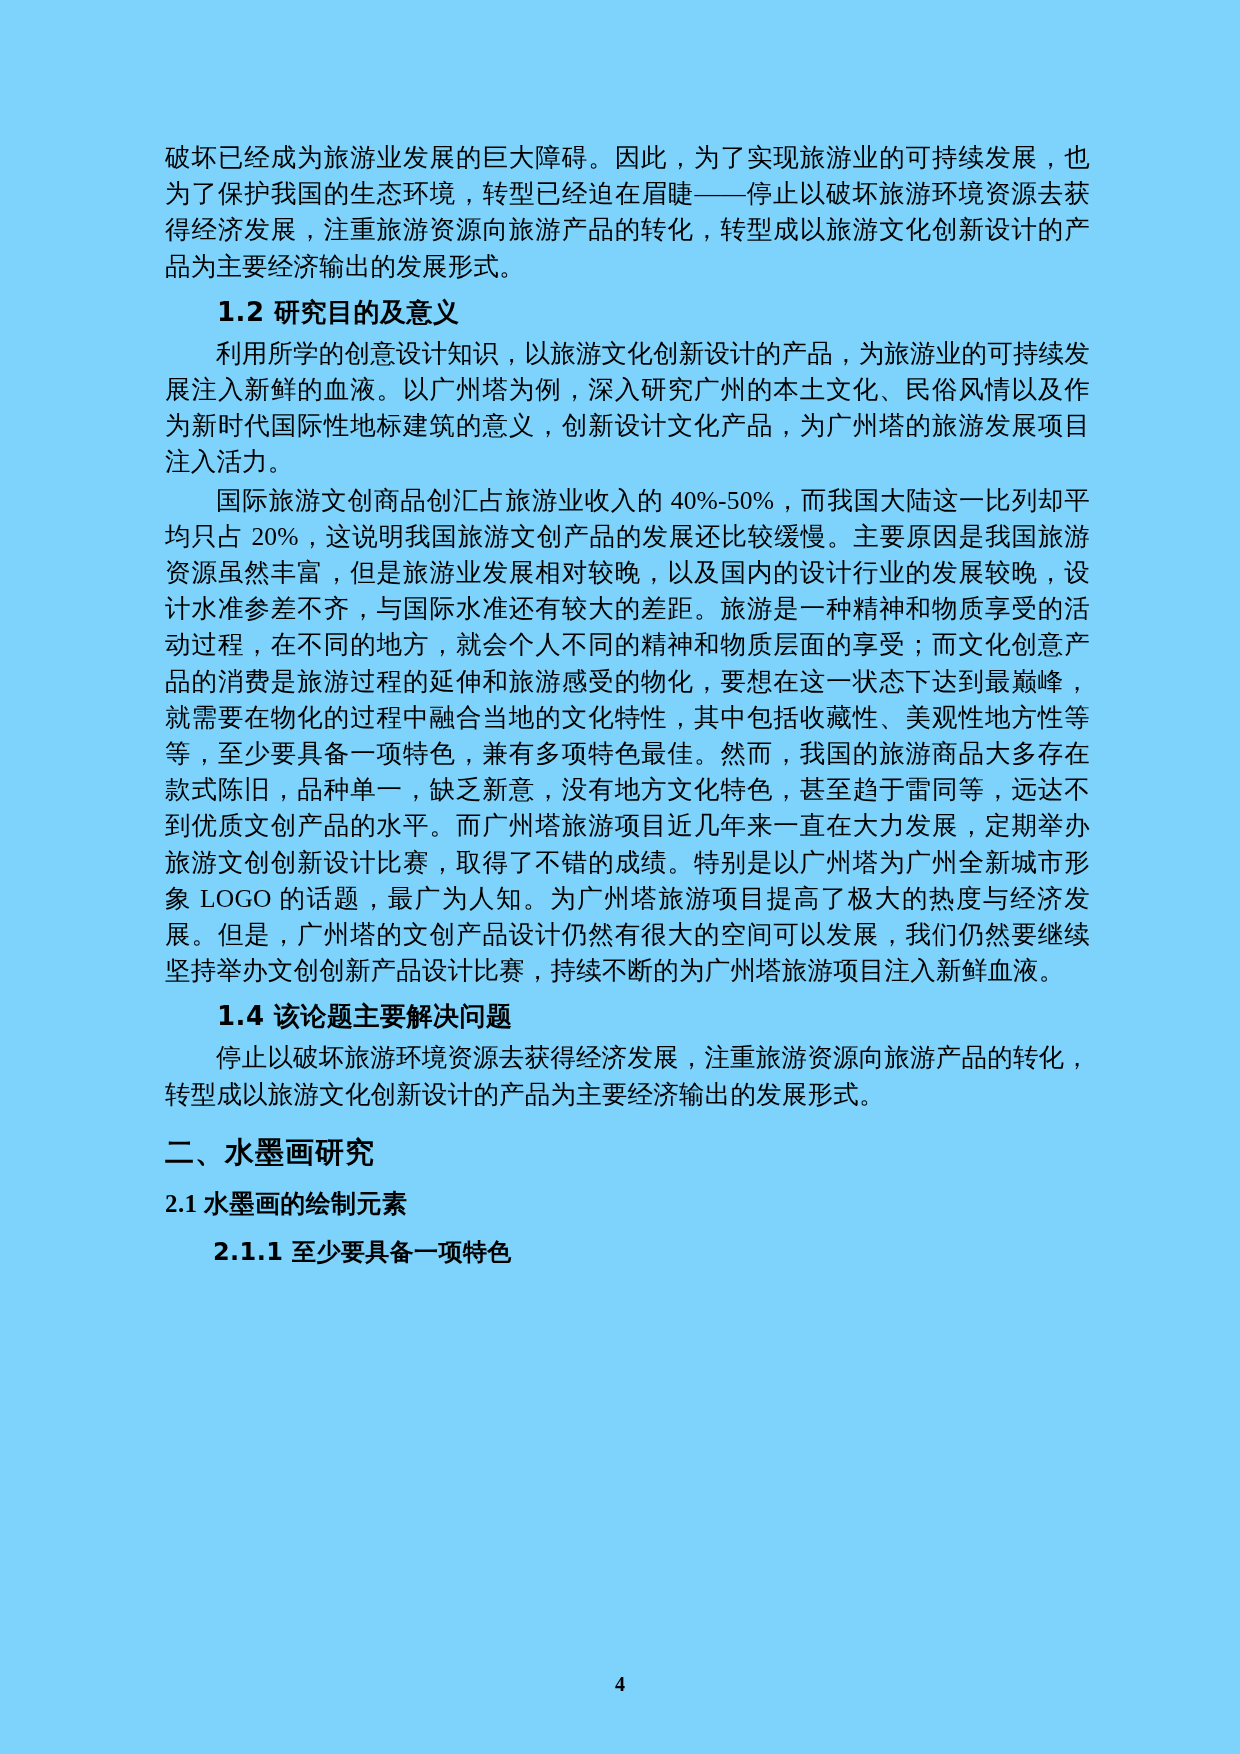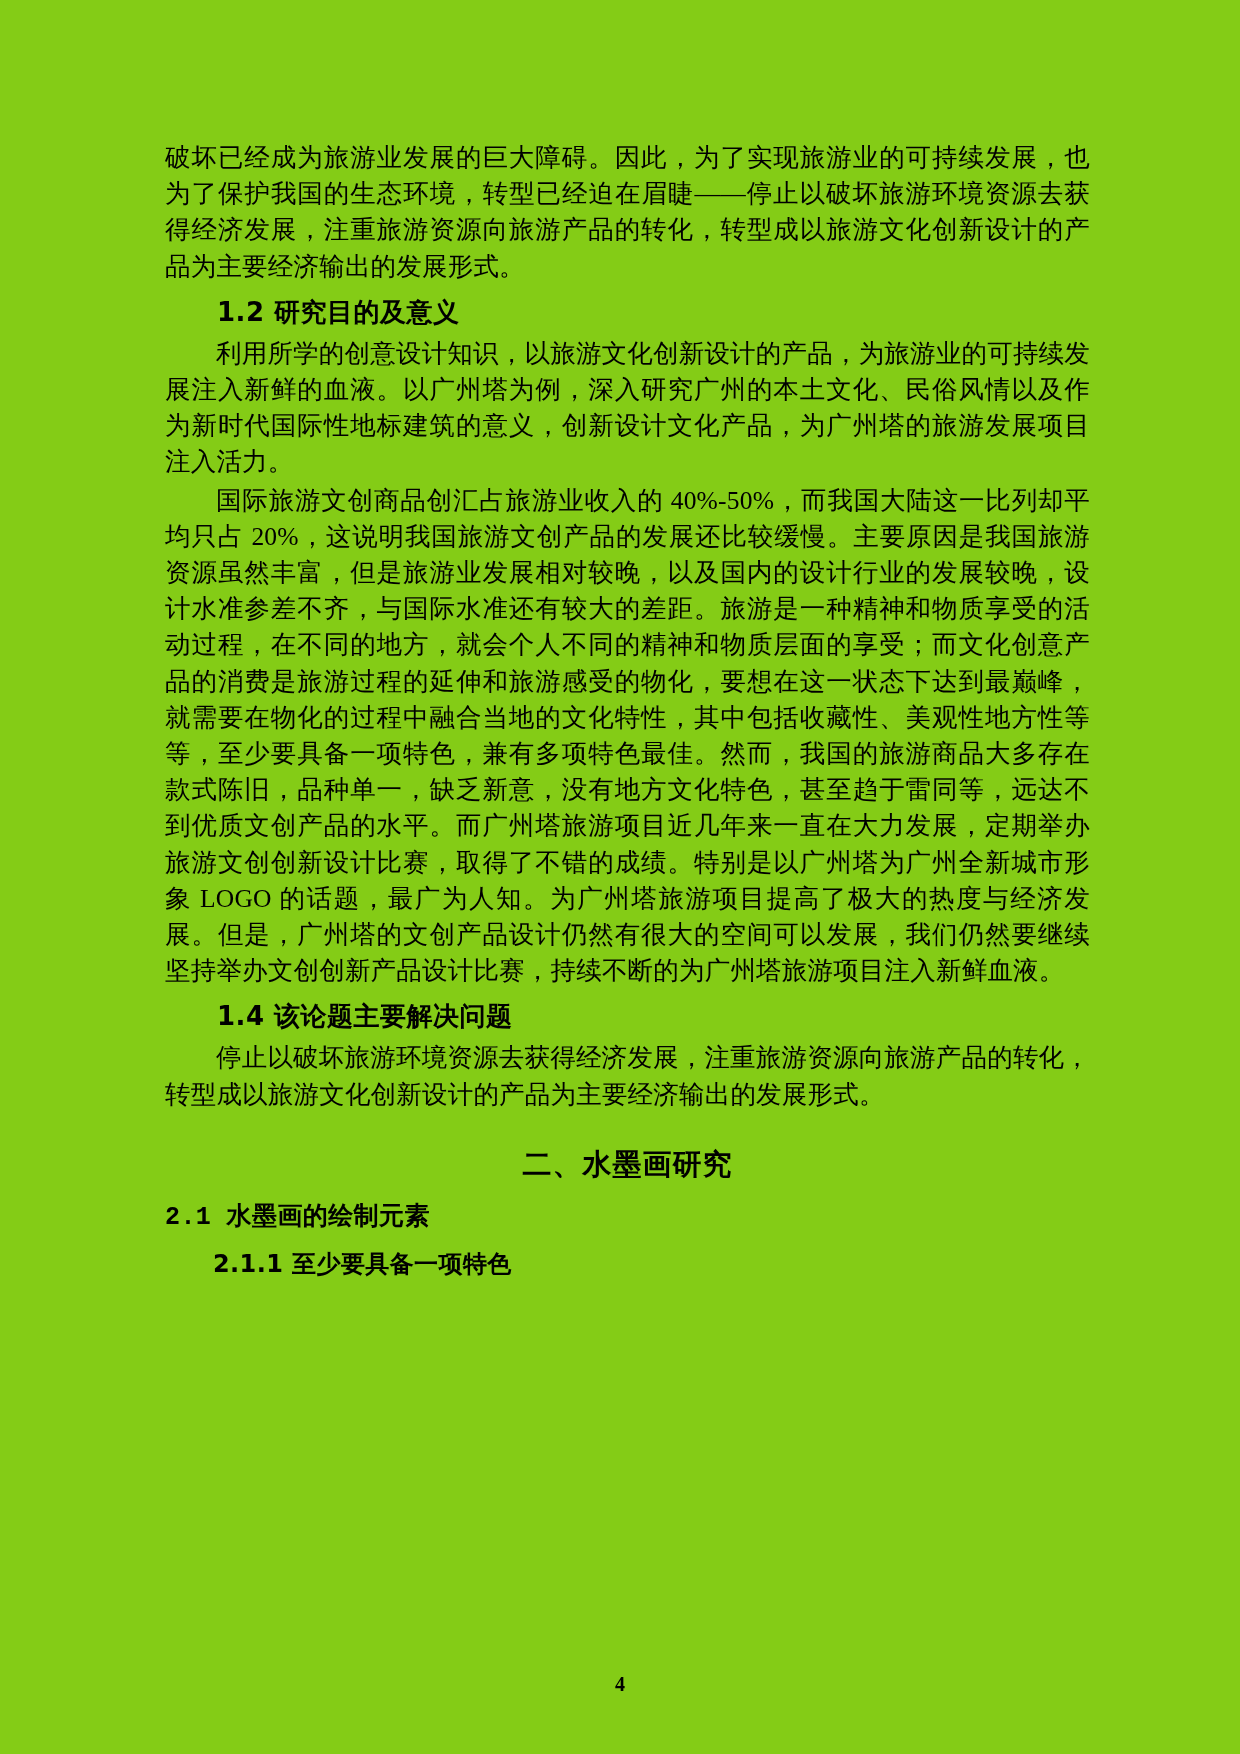--- a/index.html
+++ b/index.html
@@ -4,21 +4,21 @@
 <style>
   html, body {
     margin: 0;
     padding: 0;
     background: #ffffff;
   }
   .page {
     position: relative;
     width: 1240px;
     height: 1754px;
-    background: #84cc16;
+    background: #7dd3fc;
     margin: 0 auto;
     box-sizing: border-box;
     padding: 140px 150px 60px 165px;
     font-family: "Liberation Serif", serif;
     color: #000000;
   }
   .para {
     font-size: 25.5px;
     line-height: 1.42;
     text-align: justify;
@@ -34,26 +34,26 @@
     font-weight: bold;
     font-size: 26px;
     margin: 10px 0 6px 0;
     text-indent: 2em;
     letter-spacing: 0.5px;
   }
   .h1center {
     font-family: Liberation Sans, sans-serif;
     font-weight: bold;
     font-size: 29px;
-    text-align: center;
-    margin: 32px 0 12px 0;
+    text-align: left;
+    margin: 20px 0 12px 0;
     letter-spacing: 1px;
   }
   .h3 {
-    font-family: Liberation Mono, monospace;
+    font-family: Liberation Serif, serif;
     font-weight: bold;
     font-size: 25px;
     margin: 14px 0 8px 0;
     letter-spacing: 0.4px;
   }
   .h4 {
     font-family: "DejaVu Sans", sans-serif;
     font-weight: bold;
     font-size: 24px;
     margin: 16px 0 8px 0;

